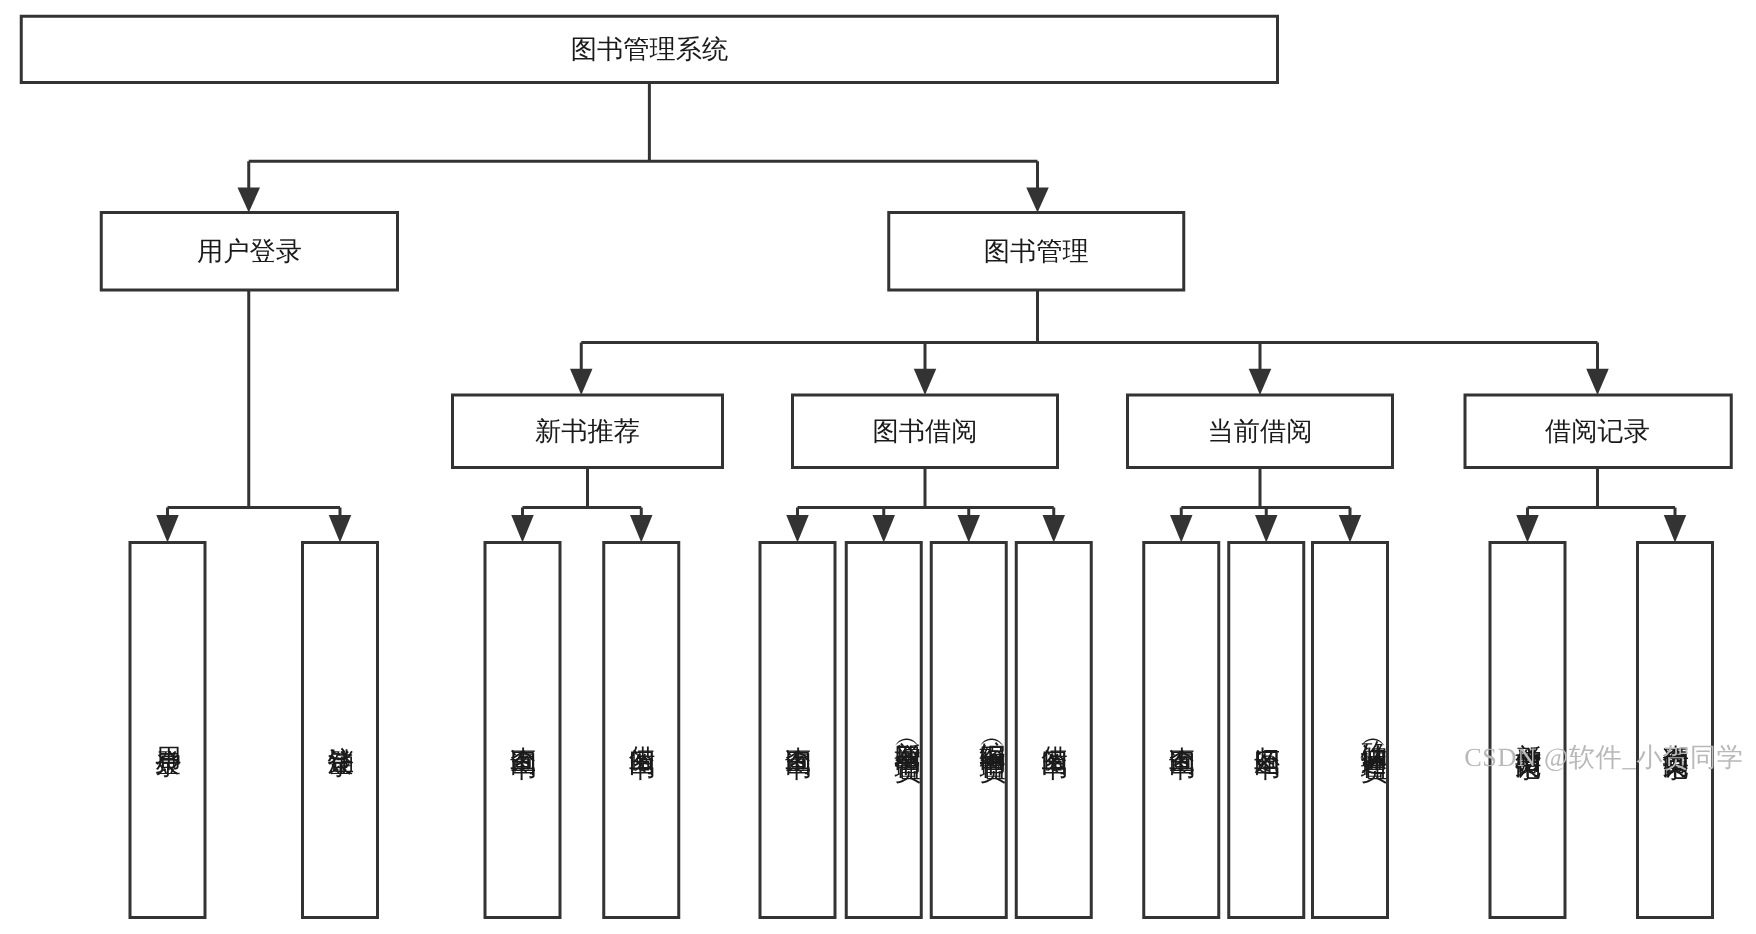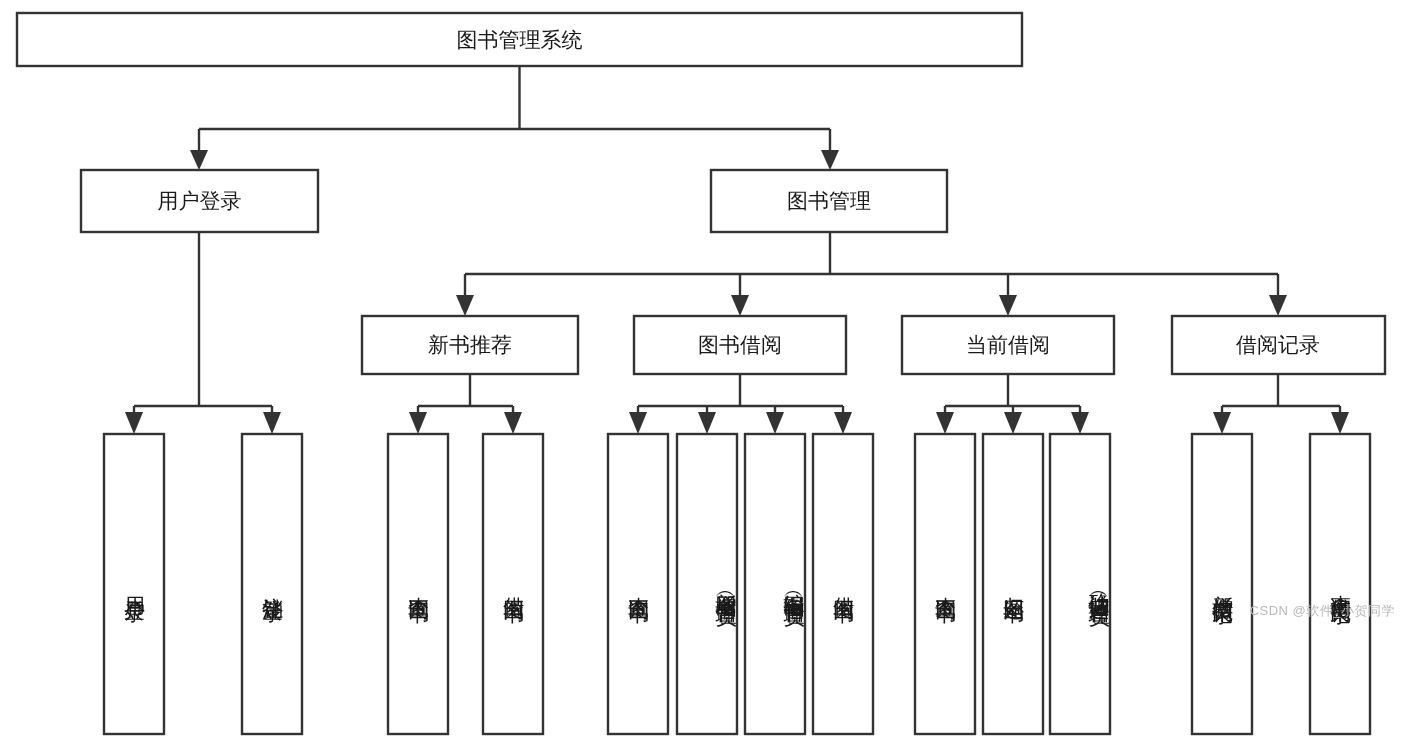--- a/index.html
+++ b/index.html
@@ -58,22 +58,22 @@
     color: #1a1a1a;
     letter-spacing: 2px;
     text-align: center;
     white-space: nowrap;
     pointer-events: none;
   }
   .watermark {
     position: absolute;
     right: 10px;
     bottom: 4px;
-    font-family: Liberation Sans, sans-serif;
-    font-size: 13px;
+    font-family: Liberation Serif, serif;
+    font-size: 21px;
     color: #b9b9b9;
     white-space: nowrap;
     letter-spacing: 0.5px;
     margin-top: 44px;
   }
 </style>
 </head>
 <body>
 
 <div id="diagram-root">

